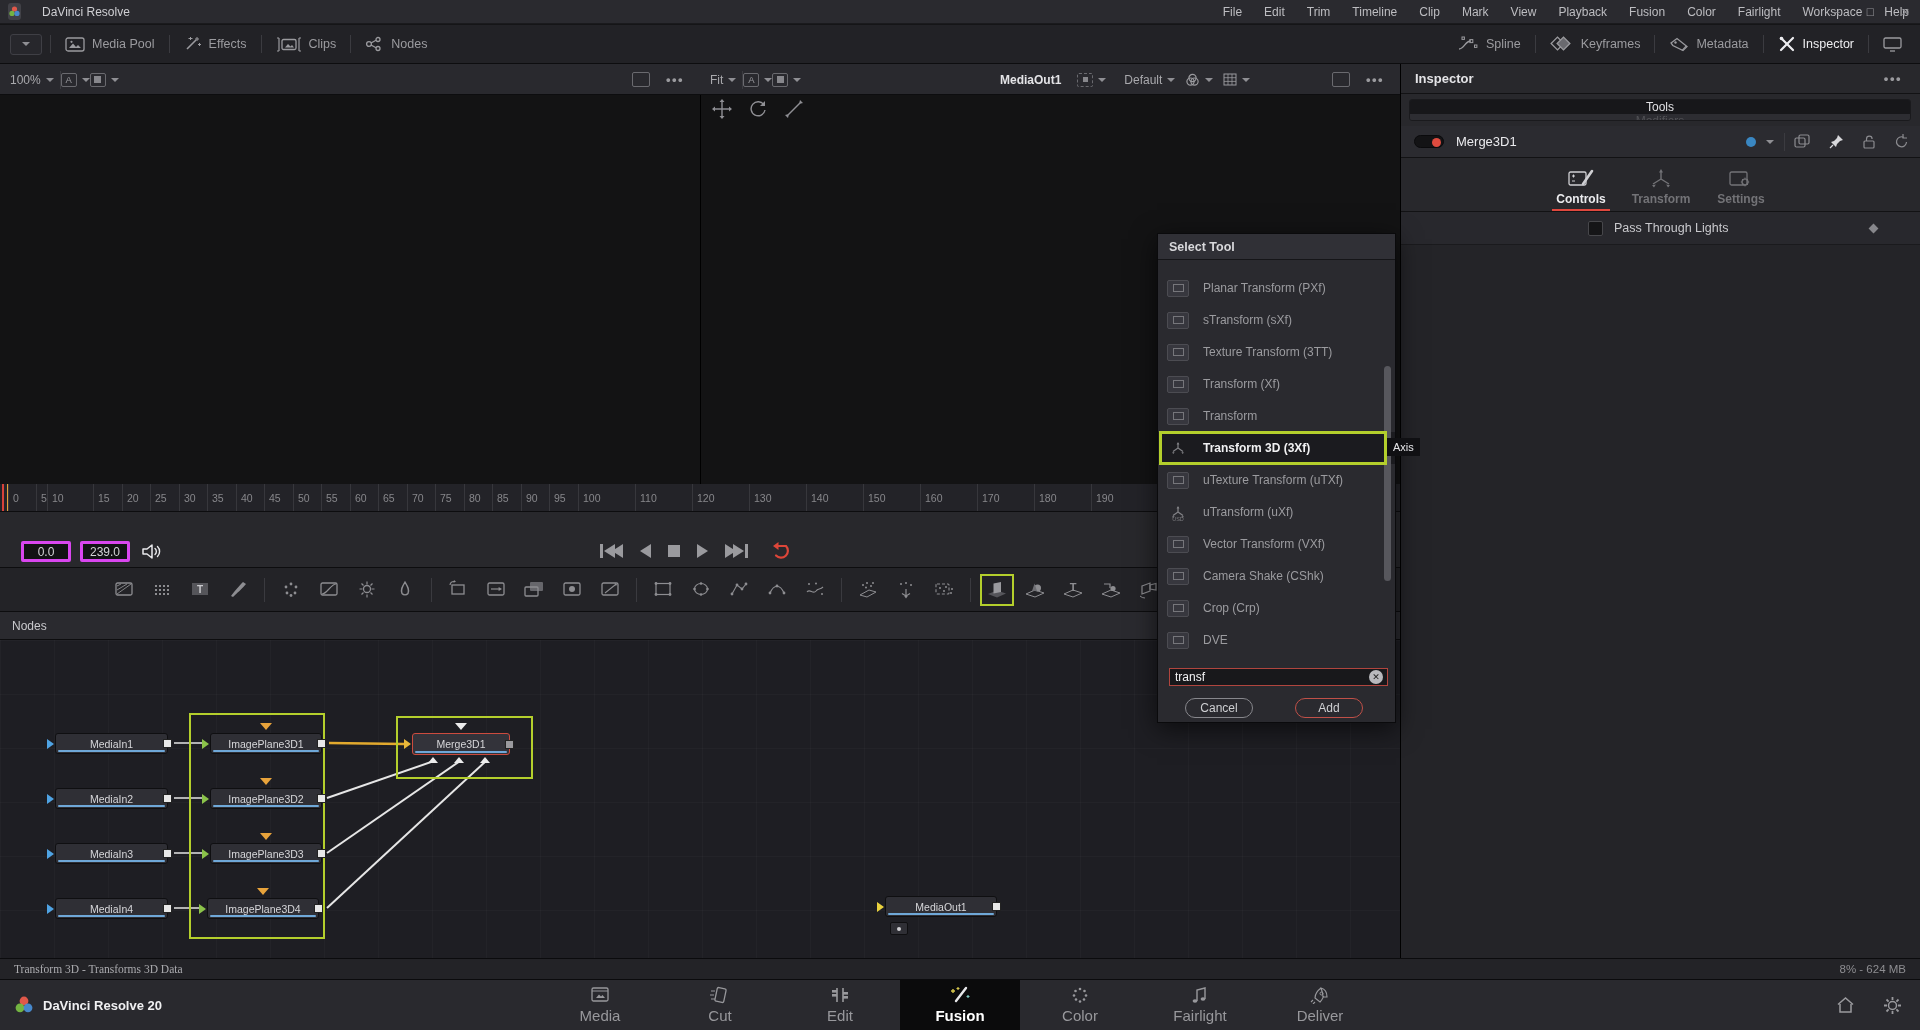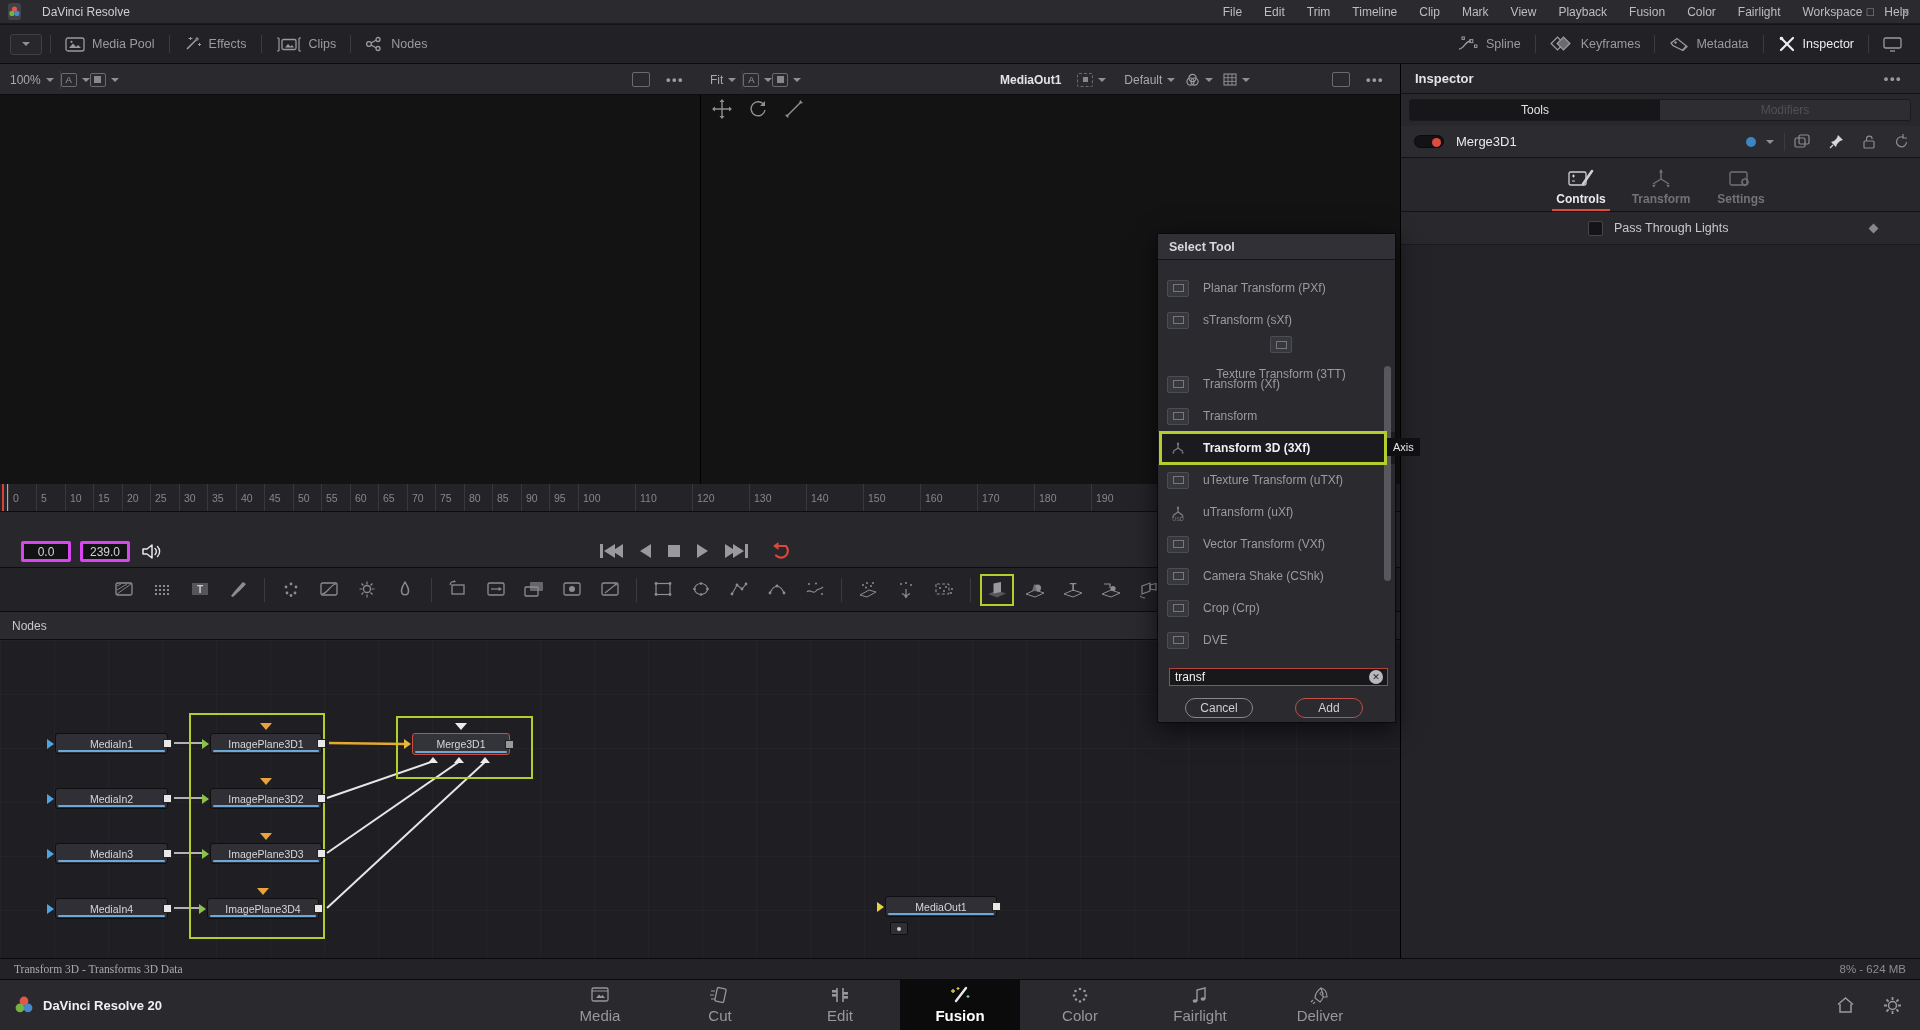--- a/index.html
+++ b/index.html
@@ -41,21 +41,21 @@
   .small-box{width:16px;height:14px;border:1px solid #6a6a6f;border-radius:2px;display:flex;align-items:center;justify-content:center;font-size:9.5px;color:#9a9a9e;}
   .sb-inner{width:7px;height:7px;background:#87878c;}
   
   .viewers{left:0;top:95px;width:1400px;height:389px;background:var(--bg-viewer);}
   .vsplit{position:absolute;left:700px;top:0;width:1px;height:389px;background:#000;}
   .gizmos{position:absolute;left:12px;top:4px;display:flex;gap:16px;}
   
   .inspector{left:1400px;top:64px;width:520px;height:894px;background:var(--bg-inspector);border-left:1px solid #000;}
   .insp-head{height:30px;display:flex;align-items:center;justify-content:space-between;padding:0 18px 0 14px;border-bottom:1px solid #121214;}
   .insp-title{color:#e4e4e7;font-size:13px;font-weight:bold;}
-  .insp-tabs{position:absolute;left:8px;top:35px;width:502px;height:22px;display:flex;border-radius:3px;overflow:hidden;border:1px solid #1a1a1d;}
+  .insp-tabs{position:absolute;left:8px;top:35px;width:502px;height:22px;display:flex;border-radius:3px;overflow:hidden;border:1px solid #1a1a1d;flex-direction:column;}
   .insp-tab{flex:1;display:flex;align-items:center;justify-content:center;font-size:12px;}
   .insp-tab.on{background:#17171a;color:#e2e2e5;}
   .insp-tab.off{background:#2d2d32;color:#515155;}
   .node-row{position:absolute;left:0;top:62px;width:520px;height:32px;display:flex;align-items:center;border-bottom:1px solid #121214;background:#2b2b30;}
   .toggle{width:30px;height:13px;border-radius:7px;background:#131315;border:1px solid #0a0a0c;margin-left:13px;position:relative;}
   .toggle .knob{position:absolute;right:2px;top:1.5px;width:9px;height:9px;border-radius:50%;background:#de4b3f;}
   .node-name{color:#eaeaed;font-size:13px;margin-left:12px;flex:1;}
   .ver-dot{width:10px;height:10px;border-radius:50%;background:#3a87c2;}
   .subtabs{position:absolute;left:0;top:100px;width:520px;height:48px;display:flex;justify-content:center;gap:14px;border-bottom:1px solid #121214;}
   .subtab{display:flex;flex-direction:column;align-items:center;justify-content:flex-start;padding-top:5px;width:66px;position:relative;font-weight:bold;}
@@ -409,21 +409,21 @@
       <span class="kf-diamond"></span>
     </div>
     <div class="insp-rest"></div>
   </div>
 
   <div class="abs ruler" id="ruler">
     <span class="playhead-r"></span>
     <span class="playhead-o"></span>
   <span class="tick" style="left: 8px;">0</span>
       <span class="tick" style="left: 36px;">5</span>
-      <span class="tick" style="left: 65px;">10</span>
+      <span class="tick" style="left: 47px;">10</span>
       <span class="tick" style="left: 93px;">15</span>
       <span class="tick" style="left: 122px;">20</span>
       <span class="tick" style="left: 150px;">25</span>
       <span class="tick" style="left: 179px;">30</span>
       <span class="tick" style="left: 207px;">35</span>
       <span class="tick" style="left: 236px;">40</span>
       <span class="tick" style="left: 264px;">45</span>
       <span class="tick" style="left: 293px;">50</span>
       <span class="tick" style="left: 321px;">55</span>
       <span class="tick" style="left: 350px;">60</span>
@@ -799,21 +799,21 @@
             <span style="width:11px;height:8px;border:1px solid #8a8a8f;display:inline-block;"></span>
           </span>
           <span>Planar Transform (PXf)</span>
         </div>
         <div class="st-item" style="top: 70px;">
           <span class="st-ic">
             <span style="width:11px;height:8px;border:1px solid #8a8a8f;display:inline-block;"></span>
           </span>
           <span>sTransform (sXf)</span>
         </div>
-        <div class="st-item" style="top: 102px; flex-direction: column;">
+        <div class="st-item" style="top: 102px;">
           <span class="st-ic">
             <span style="width:11px;height:8px;border:1px solid #8a8a8f;display:inline-block;"></span>
           </span>
           <span>Texture Transform (3TT)</span>
         </div>
         <div class="st-item" style="top: 134px;">
           <span class="st-ic">
             <span style="width:11px;height:8px;border:1px solid #8a8a8f;display:inline-block;"></span>
           </span>
           <span>Transform (Xf)</span>

